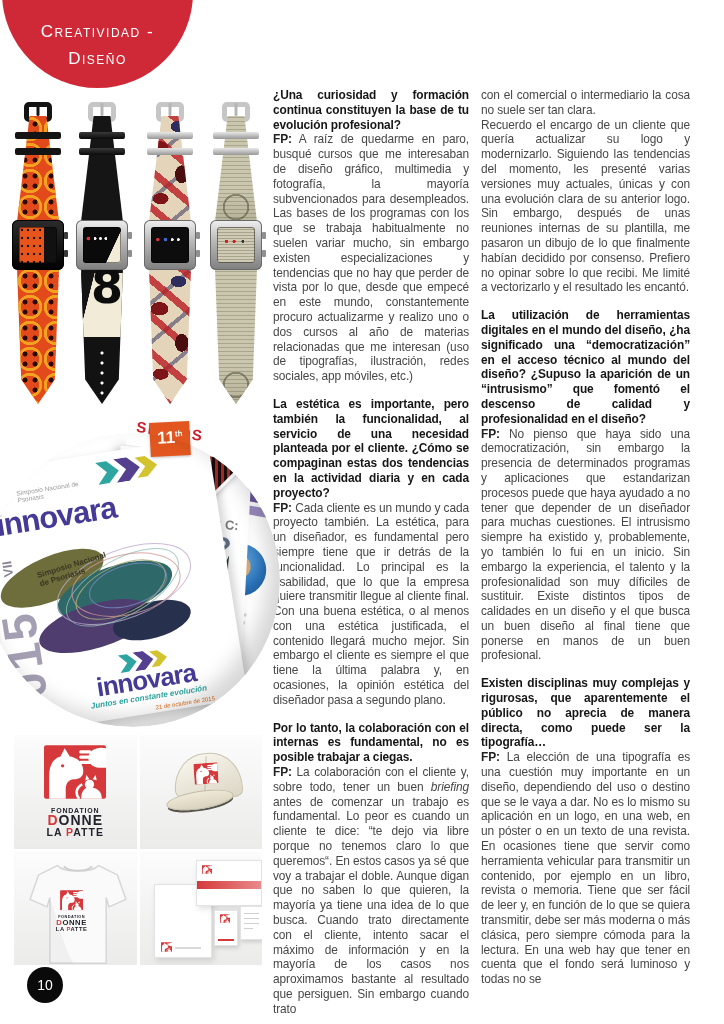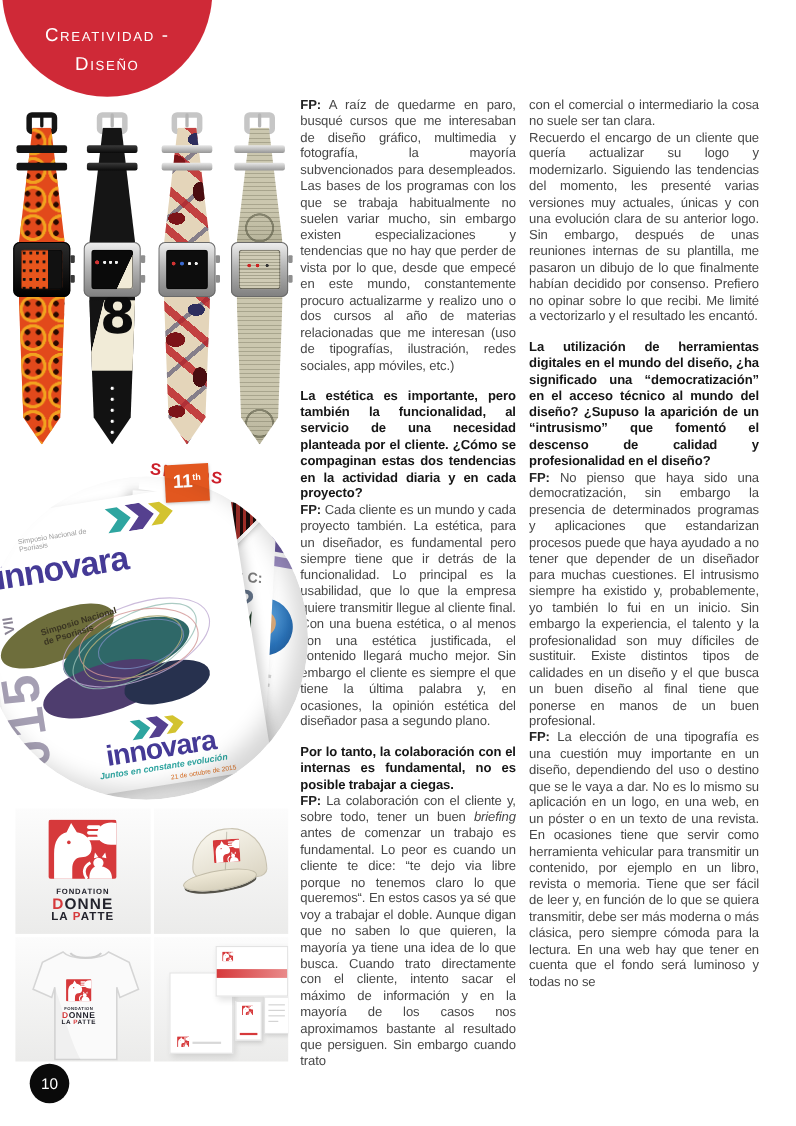--- a/index.html
+++ b/index.html
@@ -445,28 +445,30 @@
       <div class="card card2">
         <i class="cl1"></i>
           <i class="cl2"></i>
           <i class="cl3"></i>
           <i class="cl4"></i>
       </div>
     </div>
   </div>
 
   <div class="col col-middle">
+      <p class="blk question"><span>¿Una curiosidad y formación continua constituyen la base de tu evolución profesional?</span></p>
       <p class="blk answer"><span class="seg-b">FP:</span><span> A raíz de quedarme en paro, busqué cursos que me interesaban de diseño gráfico, multimedia y fotografía, la mayoría subvencionados para desempleados. Las bases de los programas con los que se trabaja habitualmente no suelen variar mucho, sin embargo existen especializaciones y tendencias que no hay que perder de vista por lo que, desde que empecé en este mundo, constantemente procuro actualizarme y realizo uno o dos cursos al año de materias relacionadas que me interesan (uso de tipografías, ilustración, redes sociales, app móviles, etc.)</span></p>
       <p class="blk question"><span>La estética es importante, pero también la funcionalidad, al servicio de una necesidad planteada por el cliente. ¿Cómo se compaginan estas dos tendencias en la actividad diaria y en cada proyecto?</span></p>
       <p class="blk answer"><span class="seg-b">FP:</span><span> Cada cliente es un mundo y cada proyecto también. La estética, para un diseñador, es fundamental pero siempre tiene que ir detrás de la funcionalidad. Lo principal es la usabilidad, que lo que la empresa quiere transmitir llegue al cliente final. Con una buena estética, o al menos con una estética justificada, el contenido llegará mucho mejor. Sin embargo el cliente es siempre el que tiene la última palabra y, en ocasiones, la opinión estética del diseñador pasa a segundo plano.</span></p>
       <p class="blk question"><span>Por lo tanto, la colaboración con el internas es fundamental, no es posible trabajar a ciegas.</span></p>
       <p class="blk answer"><span class="seg-b">FP:</span><span> La colaboración con el cliente y, sobre todo, tener un buen </span><span class="seg-i">briefing</span><span> antes de comenzar un trabajo es fundamental. Lo peor es cuando un cliente te dice: “te dejo via libre porque no tenemos claro lo que queremos“. En estos casos ya sé que voy a trabajar el doble. Aunque digan que no saben lo que quieren, la mayoría ya tiene una idea de lo que busca. Cuando trato directamente con el cliente, intento sacar el máximo de información y en la mayoría de los casos nos aproximamos bastante al resultado que persiguen. Sin embargo cuando trato</span></p>
     </div>
   <div class="col col-right">
       <p class="blk answer"><span>con el comercial o intermediario la cosa no suele ser tan clara.</span><br><span>Recuerdo el encargo de un cliente que quería actualizar su logo y modernizarlo. Siguiendo las tendencias del momento, les presenté varias versiones muy actuales, únicas y con una evolución clara de su anterior logo. Sin embargo, después de unas reuniones internas de su plantilla, me pasaron un dibujo de lo que finalmente habían decidido por consenso. Prefiero no opinar sobre lo que recibi. Me limité a vectorizarlo y el resultado les encantó.</span></p>
       <p class="blk question"><span>La utilización de herramientas digitales en el mundo del diseño, ¿ha significado una “democratización” en el acceso técnico al mundo del diseño? ¿Supuso la aparición de un “intrusismo” que fomentó el descenso de calidad y profesionalidad en el diseño?</span></p>
       <p class="blk answer"><span class="seg-b">FP:</span><span> No pienso que haya sido una democratización, sin embargo la presencia de determinados programas y aplicaciones que estandarizan procesos puede que haya ayudado a no tener que depender de un diseñador para muchas cuestiones. El intrusismo siempre ha existido y, probablemente, yo también lo fui en un inicio. Sin embargo la experiencia, el talento y la profesionalidad son muy díficiles de sustituir. Existe distintos tipos de calidades en un diseño y el que busca un buen diseño al final tiene que ponerse en manos de un buen profesional.</span></p>
+      <p class="blk question"><span>Existen disciplinas muy complejas y rigurosas, que aparentemente el público no aprecia de manera directa, como puede ser la tipografía…</span></p>
       <p class="blk answer"><span class="seg-b">FP:</span><span> La elección de una tipografía es una cuestión muy importante en un diseño, dependiendo del uso o destino que se le vaya a dar. No es lo mismo su aplicación en un logo, en una web, en un póster o en un texto de una revista. En ocasiones tiene que servir como herramienta vehicular para transmitir un contenido, por ejemplo en un libro, revista o memoria. Tiene que ser fácil de leer y, en función de lo que se quiera transmitir, debe ser más moderna o más clásica, pero siempre cómoda para la lectura. En una web hay que tener en cuenta que el fondo será luminoso y todas no se</span></p>
     </div>
 
   <div class="pagenum">10</div>
 
 </div>
 
 </body></html>

